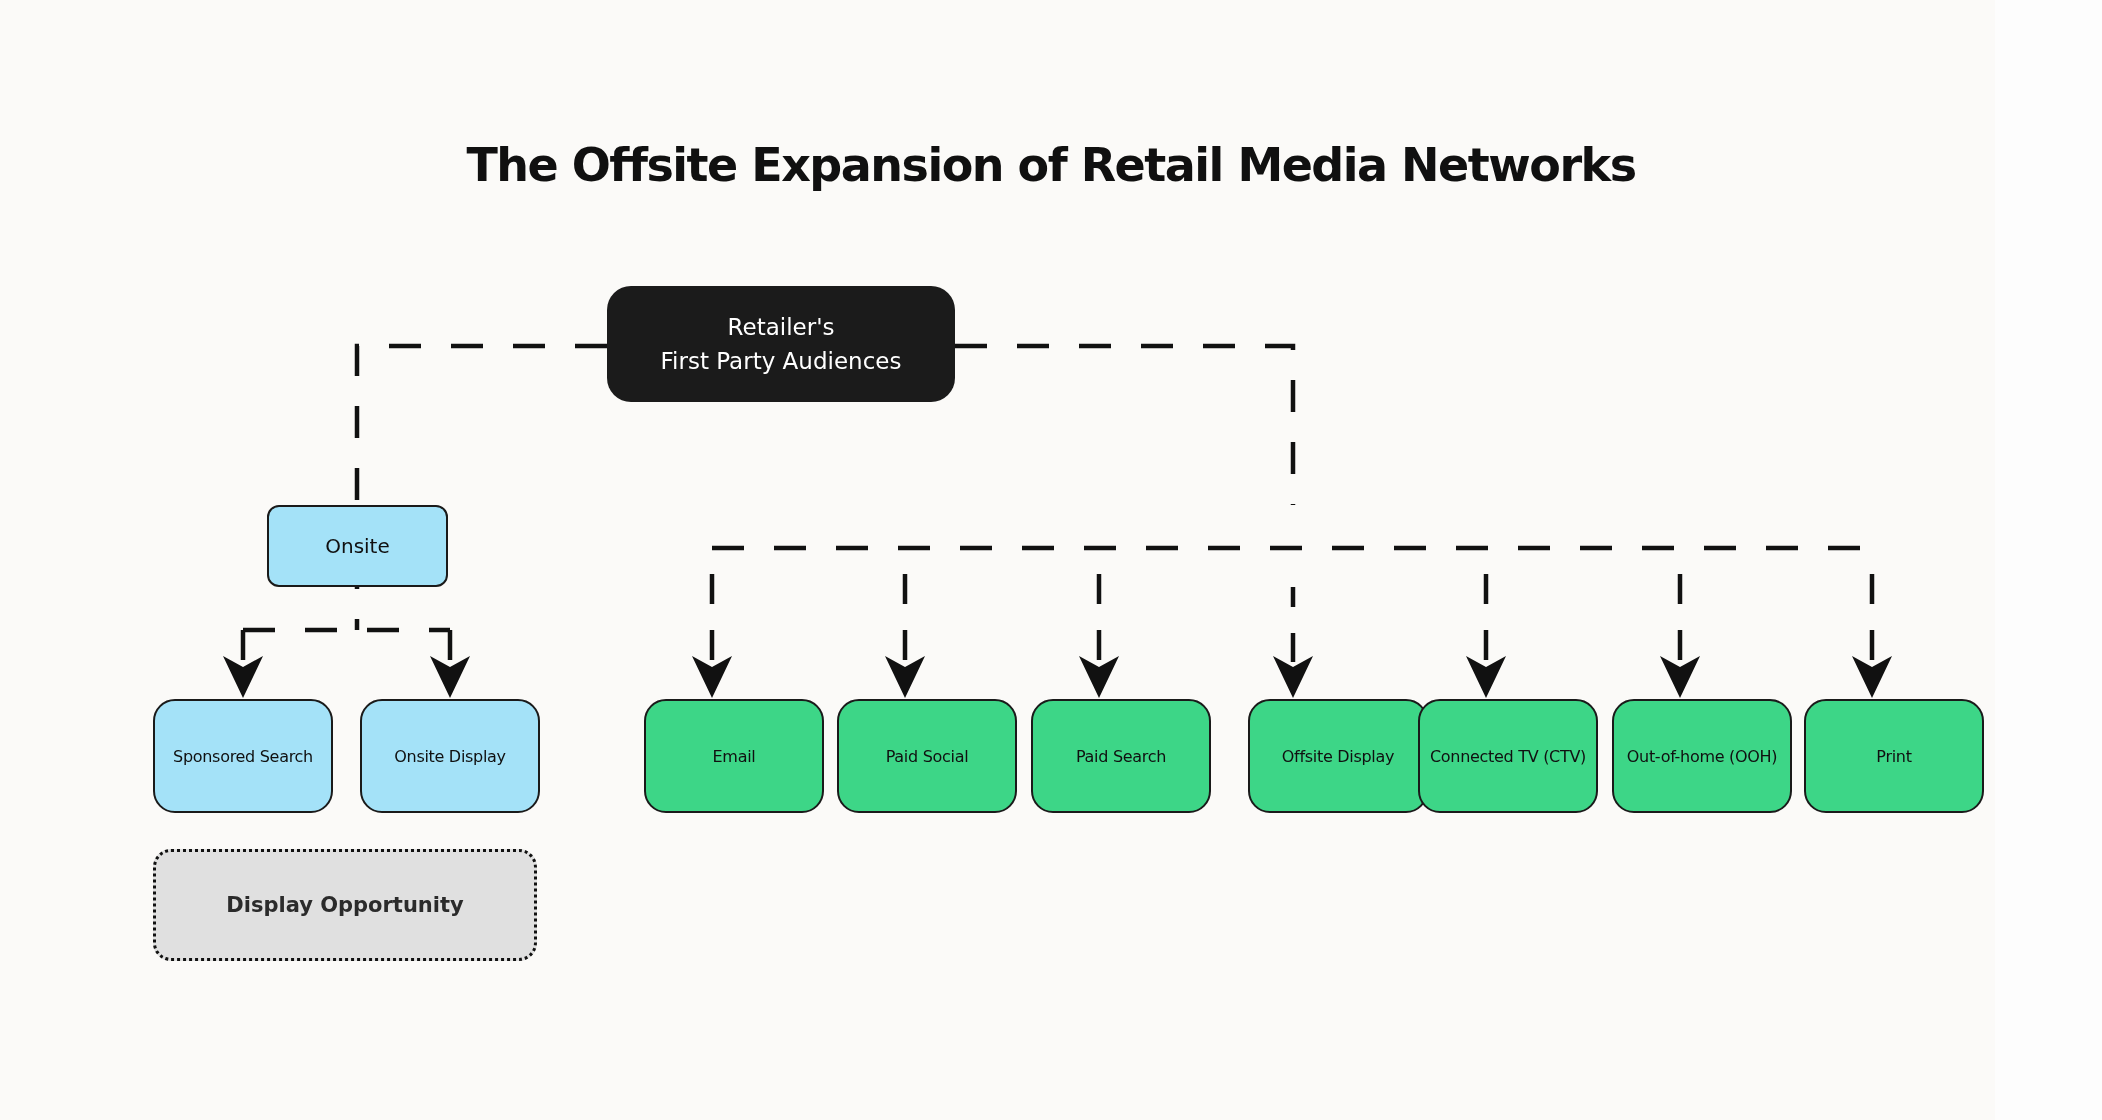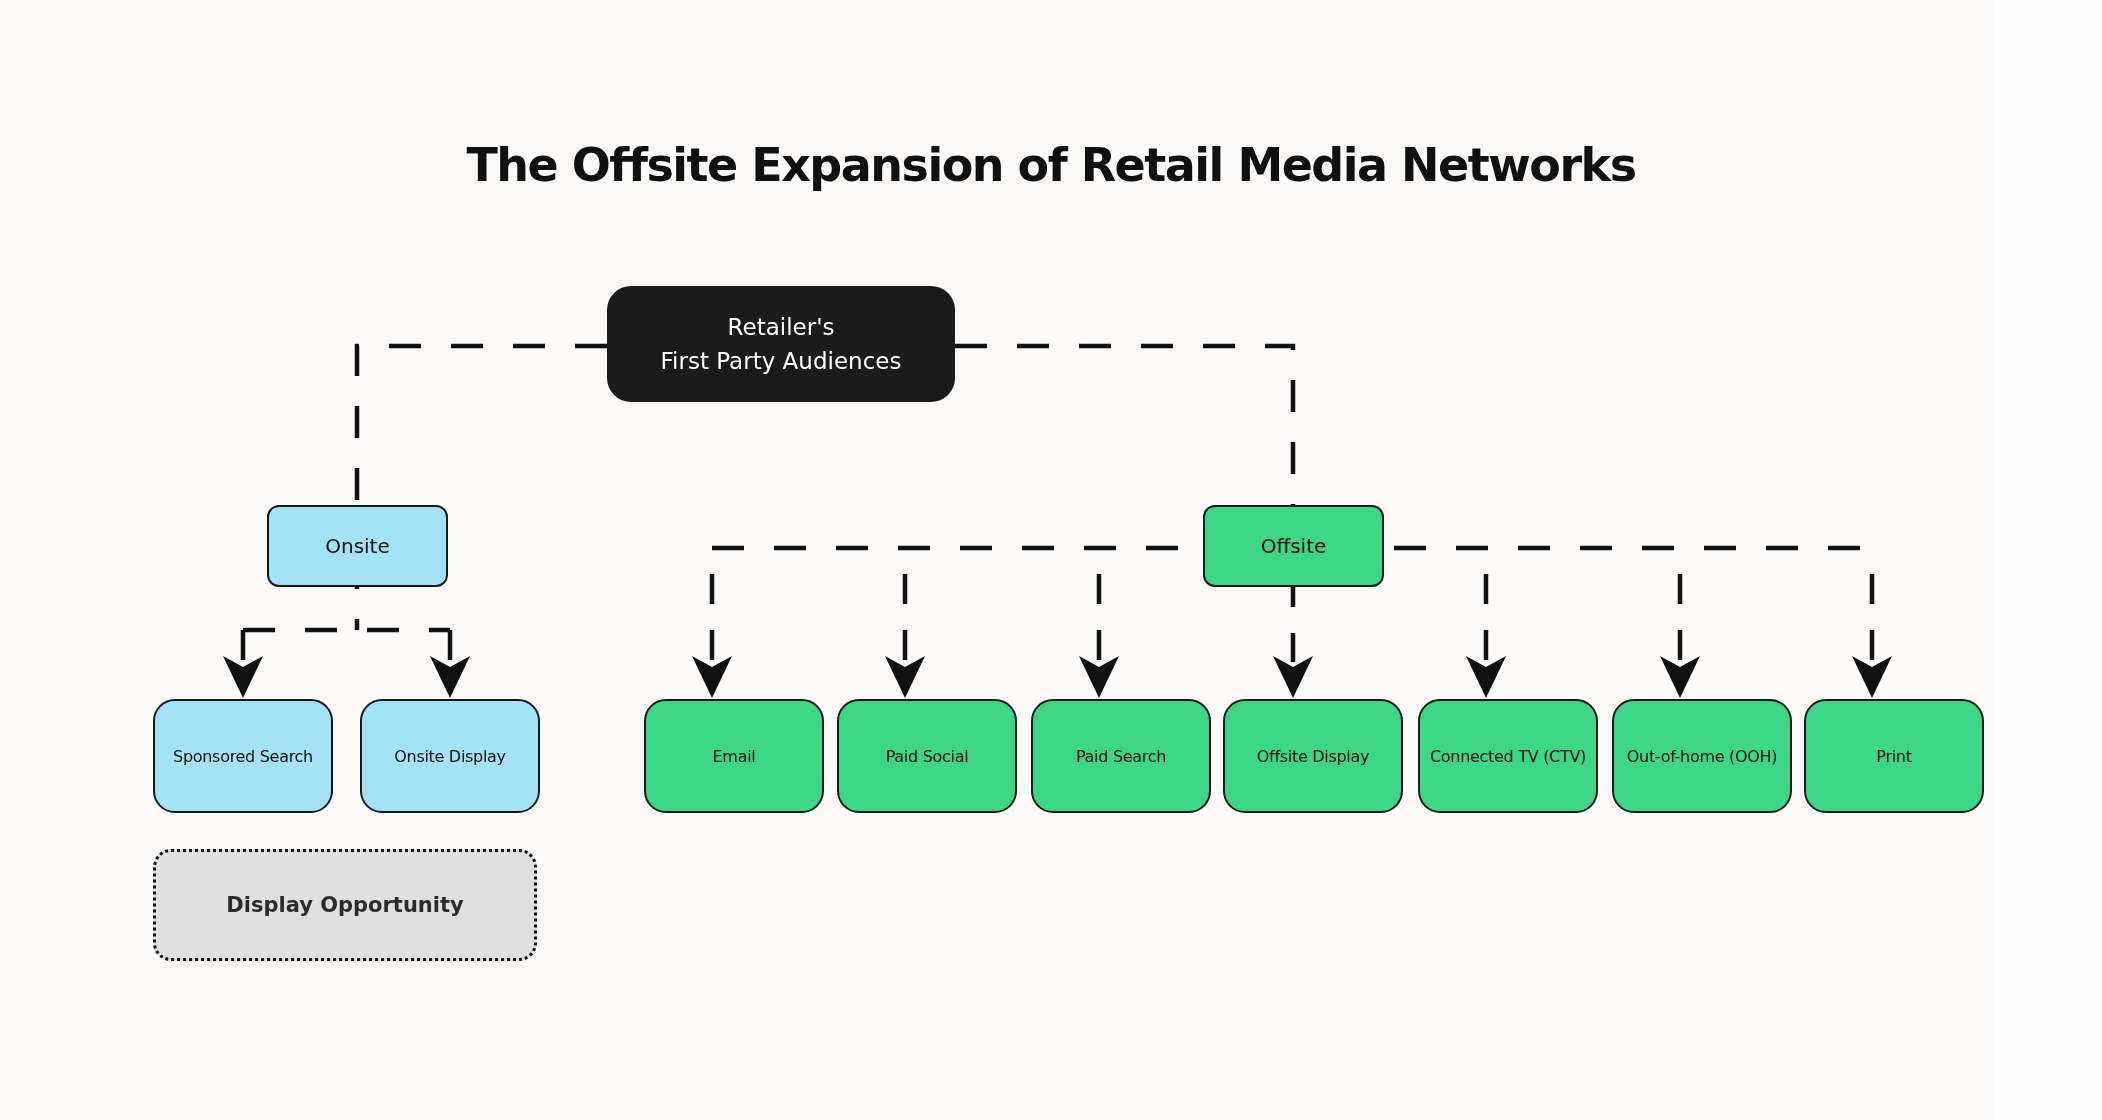--- a/index.html
+++ b/index.html
@@ -104,41 +104,38 @@
   <div class="node root">
     <div>
       <div>Retailer's</div>
       <div>First Party Audiences</div>
     </div>
   </div>
 
   <div class="node branch onsite">
     <span>Onsite</span>
   </div>
-  <div class="node branch offsite">
-    <span>Offsite</span>
-  </div>
 
   <div class="node leaf blue" style="left:153px">
     <span>Sponsored Search</span>
   </div>
   <div class="node leaf blue" style="left:360px">
     <span>Onsite Display</span>
   </div>
 
   <div class="node leaf green" style="left:622px">
     <span>Email</span>
   </div>
   <div class="node leaf green" style="left:815px">
     <span>Paid Social</span>
   </div>
   <div class="node leaf green" style="left:1009px">
     <span>Paid Search</span>
   </div>
-  <div class="node leaf green" style="left:1201px">
+  <div class="node leaf green" style="left:1226px">
     <span>Offsite Display</span>
   </div>
   <div class="node leaf green" style="left:1396px">
     <span>Connected TV (CTV)</span>
   </div>
   <div class="node leaf green" style="left:1590px">
     <span>Out-of-home (OOH)</span>
   </div>
   <div class="node leaf green" style="left:1782px">
     <span>Print</span>

